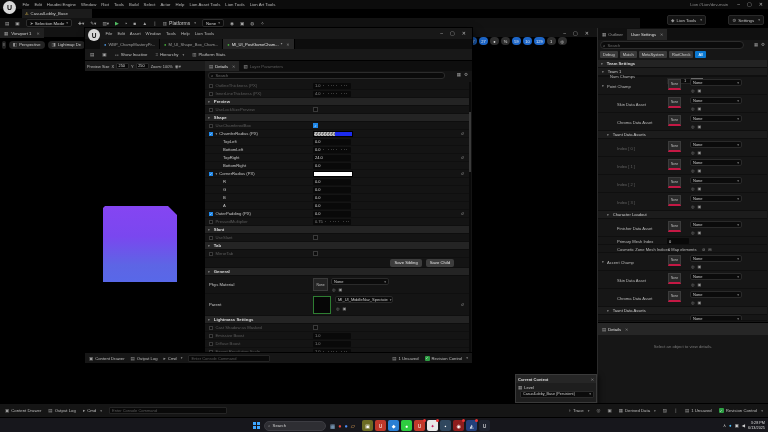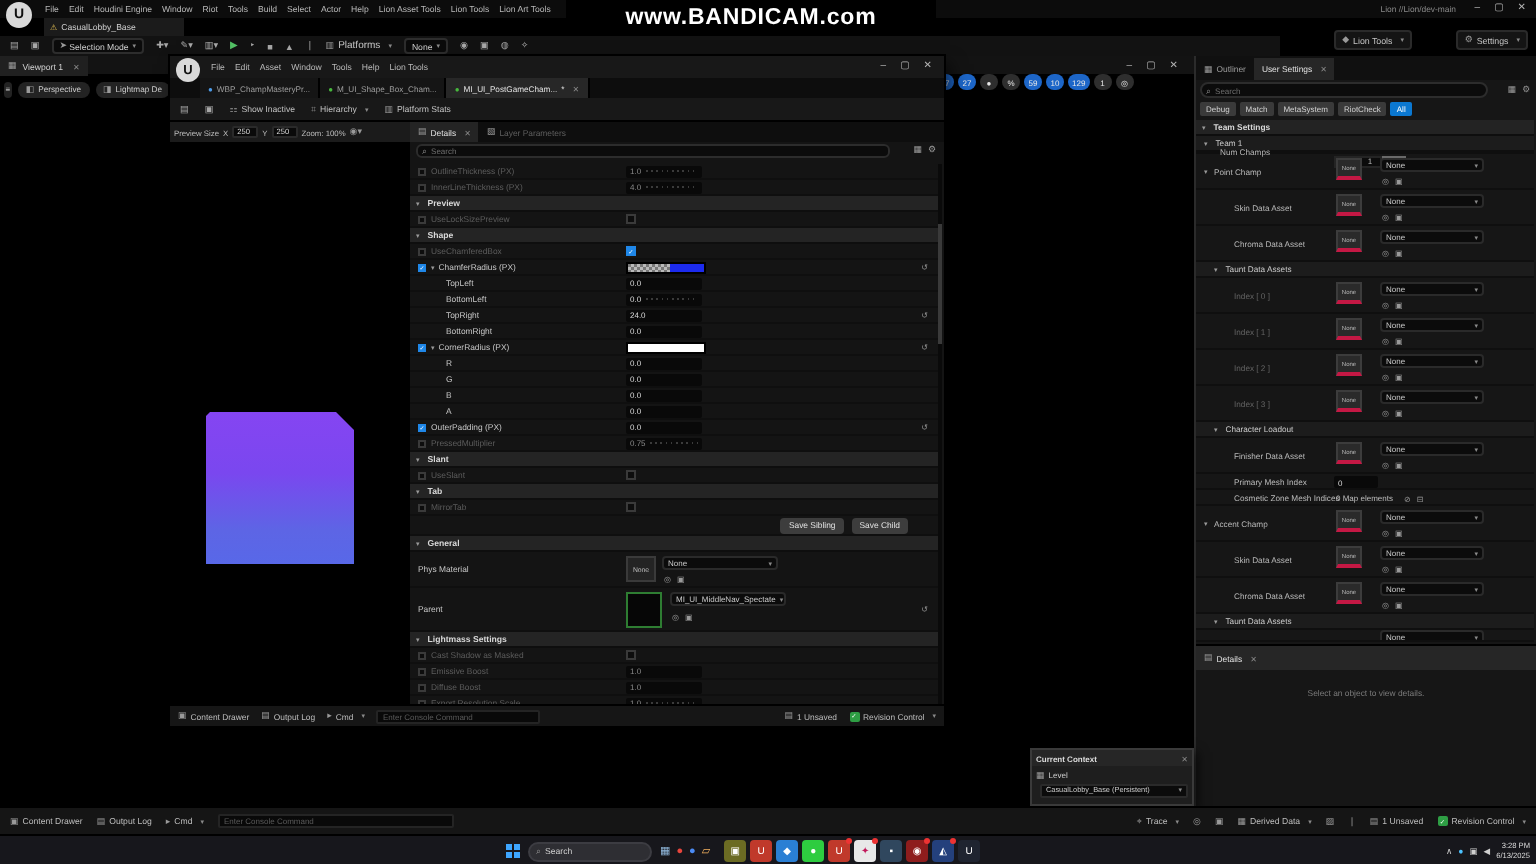--- a/index.html
+++ b/index.html
@@ -206,21 +206,20 @@
         <span class="menu-item">Lion Art Tools</span>
       </div>
     <span id="os-title">Lion //Lion/dev-main</span>
     <span class="winctl">
       <span>–</span>
       <span>▢</span>
       <span>✕</span>
     </span>
   </div>
 
-  <div id="bandicam">www.BANDICAM.com</div>
 
   <div id="level-tab">
     <span class="warn">⚠</span>
     <span>CasualLobby_Base</span>
   </div>
 
   <div id="lion-tools-btn">
     <span class="ico">◆</span>
     <span>Lion Tools</span>
     <span class="chev">▾</span>

